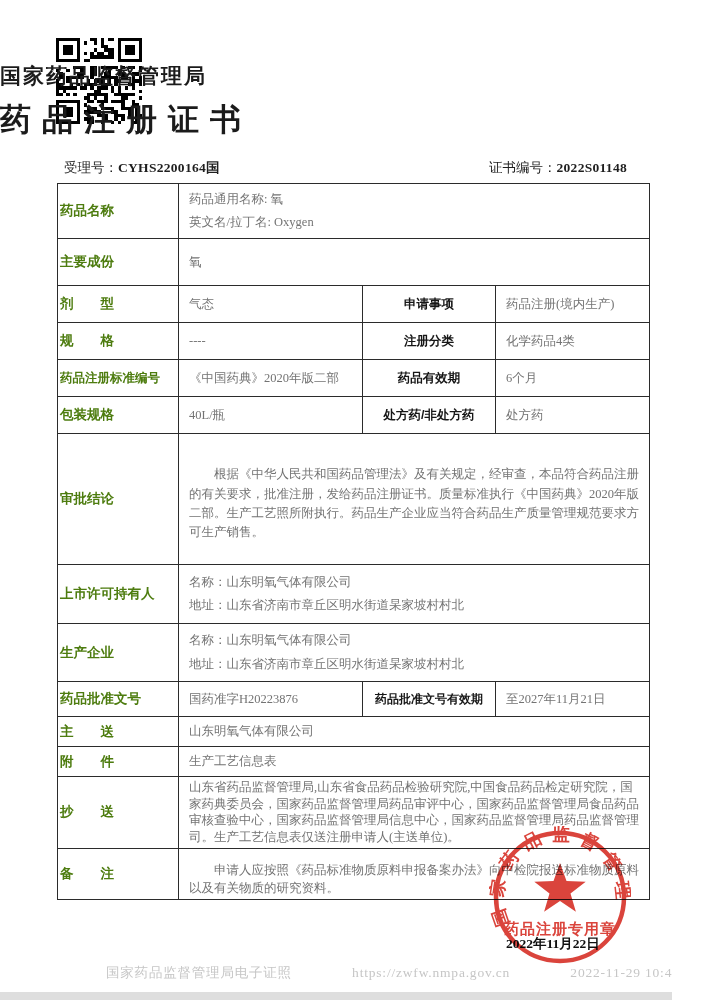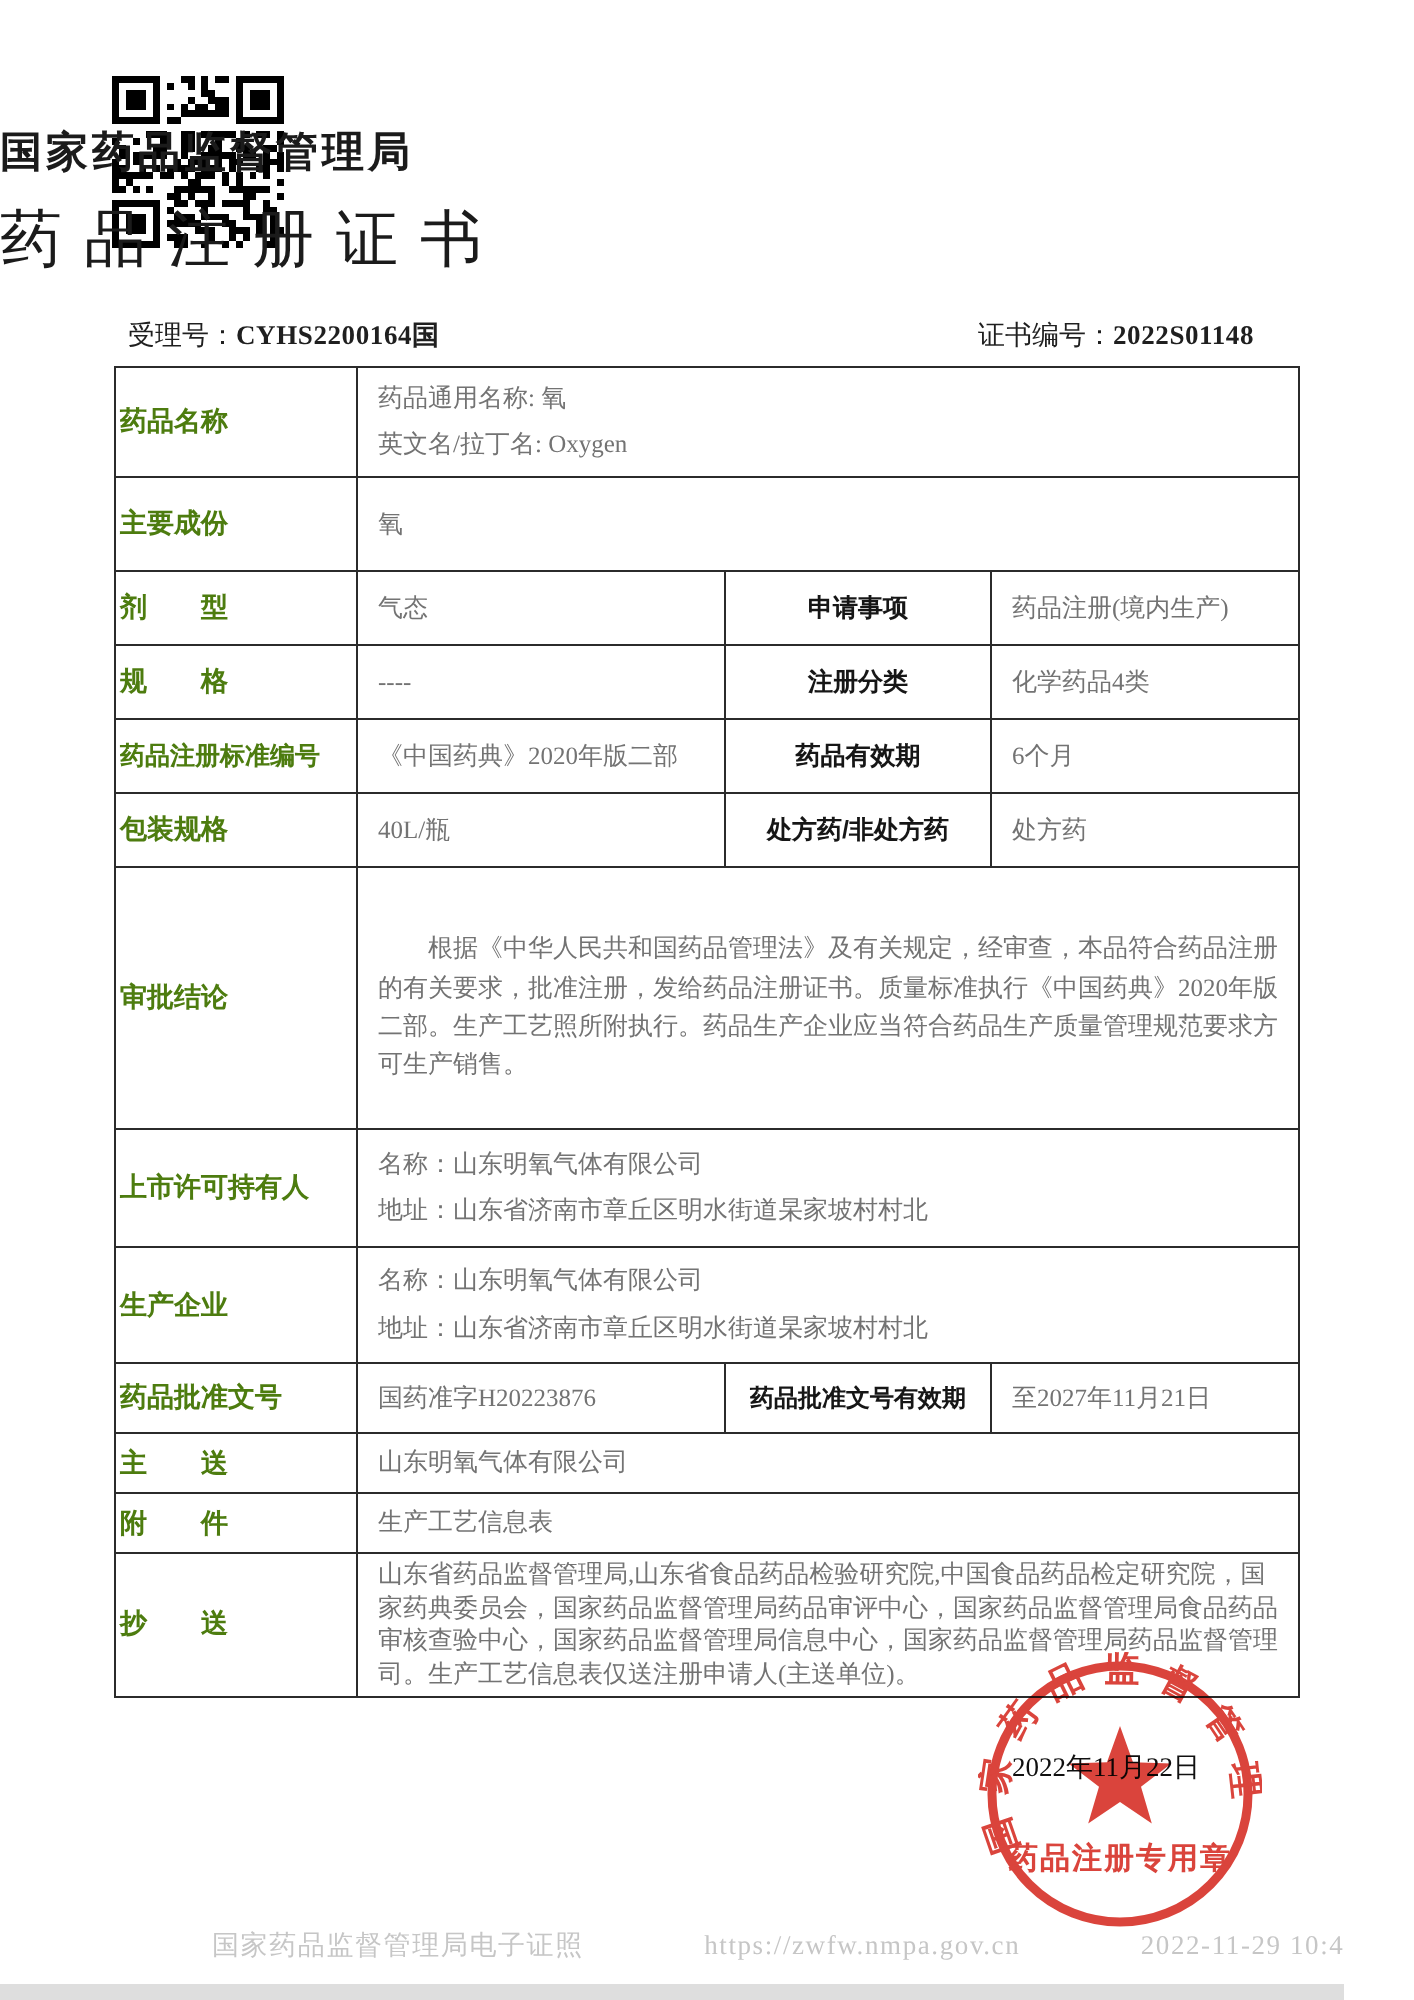--- a/index.html
+++ b/index.html
@@ -2,21 +2,21 @@
 <html><head>
 <meta charset="utf-8">
 <style>
   html,body{margin:0;padding:0;background:#ffffff;}
   .page{position:relative;width:672px;height:1000px;background:#ffffff;overflow:hidden;
         font-family:"Liberation Serif","DejaVu Serif",serif;color:#2e2e2e;}
   
   .qr{position:absolute;left:56px;top:38px;width:86px;height:86px;}
   .org{position:absolute;left:0;right:0;top:62px;font-family:"Liberation Sans","DejaVu Sans",sans-serif;
        font-weight:bold;font-size:21px;color:#1b1b1b;letter-spacing:2px;}
-  .title{position:absolute;left:0;right:0;top:99px;font-size:31px;font-weight:400;color:#1b1b1b;letter-spacing:11px;}
+  .title{position:absolute;left:0;right:0;top:99px;font-size:31px;font-weight:700;color:#1b1b1b;letter-spacing:11px;}
   
   .meta-left{position:absolute;left:64px;top:159px;font-size:13.5px;color:#1f1f1f;}
   .meta-right{position:absolute;left:489px;top:159px;font-size:13.5px;color:#1f1f1f;}
   .b{font-weight:600;letter-spacing:.3px;}
   
   table.cert{position:absolute;left:57px;top:183px;width:592px;border-collapse:collapse;
              table-layout:fixed;border:1.6px solid #2b2b2b;}
   table.cert td{border:1px solid #2b2b2b;vertical-align:middle;overflow:hidden;}
   td.lbl{font-family:"Liberation Sans","DejaVu Sans",sans-serif;font-weight:bold;
          font-size:13.5px;color:#4d7c0f;text-align:left;padding:0 2px;}
@@ -24,21 +24,21 @@
           font-size:12.5px;color:#161616;text-align:center;padding:0 2px;margin-left:24px;}
   td.val{font-size:12.5px;color:#737373;padding:2px 8px 2px 10px;text-align:left;line-height:1.5;}
   .two-line div{line-height:1.85;}
   .para{line-height:1.55;margin-top:10px;}
   .indent{text-indent:2em;}
   .cc-para{line-height:1.33;font-size:12.5px;}
   tr.r56{height:55px;} tr.r47{height:47px;} tr.r38{height:37px;} tr.r37{height:37px;}
   tr.r131{height:131px;} tr.r59{height:59px;} tr.r58{height:58px;} tr.r36{height:35px;}
   tr.r30{height:30px;} tr.r70{height:70px;} tr.r47b{height:47px;}
   
-  .seal-date{position:absolute;left:506px;top:875px;font-size:13.5px;font-weight:normal;color:#101010;z-index:2;}
+  .seal-date{position:absolute;left:506px;top:935px;font-size:13.5px;font-weight:bold;color:#101010;z-index:2;}
   svg.seal{position:absolute;left:489px;top:826px;z-index:5;opacity:.87;mix-blend-mode:multiply;}
   
   .footer{position:absolute;left:66px;top:964px;font-size:13.5px;color:#c6c6c6;letter-spacing:.8px;z-index:1;white-space:nowrap;}
   .footer span{margin-right:16px;margin-left:40px;}
   .bottom-strip{position:absolute;left:0;bottom:0;width:707px;height:8px;background:#dedede;}
   .edge-right{position:absolute;left:676px;top:688px;width:2px;height:304px;background:#dcdcdc;}
 </style>
 </head>
 <body>
 
@@ -365,20 +365,26 @@
       <td class="val" colspan="3">生产工艺信息表</td>
     </tr>
 
     <tr class="r70">
       <td class="lbl">抄　　送</td>
       <td class="val" colspan="3">
         <div class="cc-para">山东省药品监督管理局,山东省食品药品检验研究院,中国食品药品检定研究院，国家药典委员会，国家药品监督管理局药品审评中心，国家药品监督管理局食品药品审核查验中心，国家药品监督管理局信息中心，国家药品监督管理局药品监督管理司。生产工艺信息表仅送注册申请人(主送单位)。</div>
       </td>
     </tr>
 
+    <tr class="r47b">
+      <td class="lbl">备　　注</td>
+      <td class="val" colspan="3">
+        <div class="para indent" style="line-height:1.45">申请人应按照《药品标准物质原料申报备案办法》向中检院报送标准物质原料以及有关物质的研究资料。</div>
+      </td>
+    </tr>
   </tbody>
     </table>
 
   <div class="seal-date">2022年11月22日</div>
 
   <svg class="seal" width="142" height="142" viewBox="0 0 142 142">
     <circle cx="71" cy="71" r="64" fill="none" stroke-width="4.5" stroke="#d5281e"></circle>
     <polygon points="71,37 77.5,55.1 96.7,55.7 81.5,67.4 86.9,85.8 71,75 55.1,85.8 60.5,67.4 45.3,55.7 64.5,55.1" fill="#d5281e"></polygon>
     <g transform="rotate(-8 71 71)">
       <path id="sealArc" d="M 17.4,90.5 A 57,57 0 1 1 124.6,90.5" fill="none"></path>

